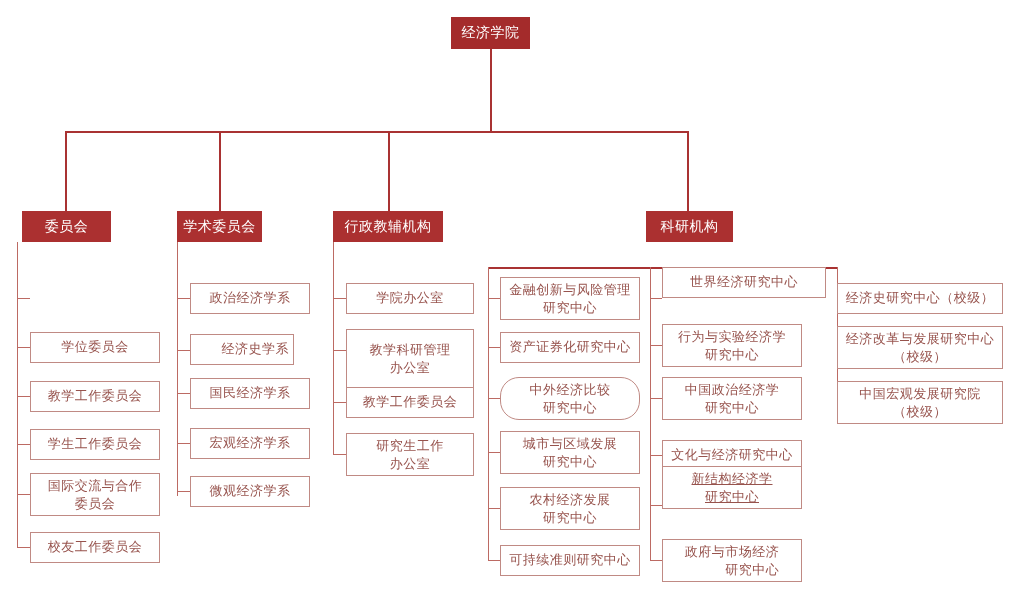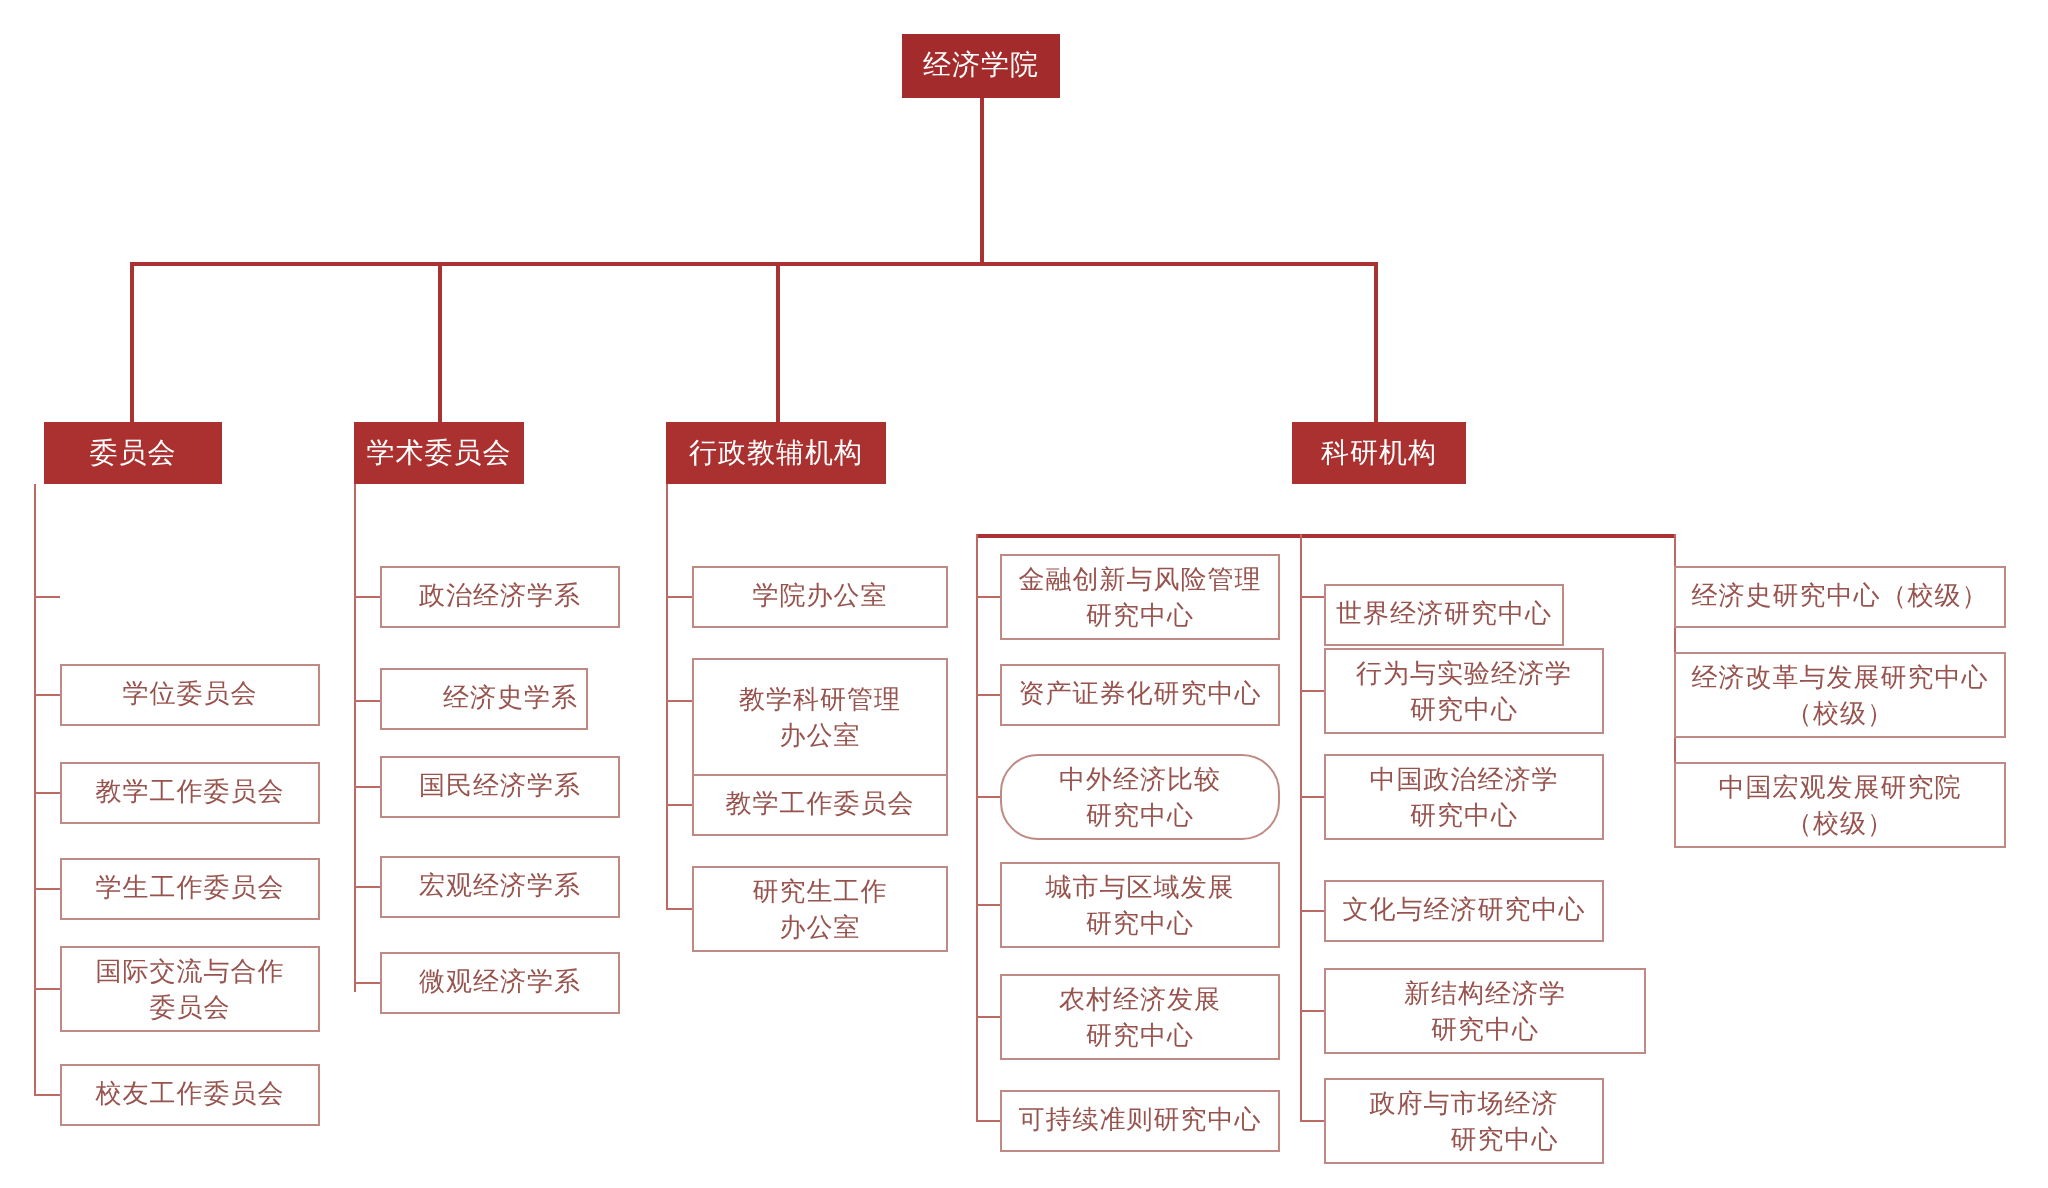--- a/index.html
+++ b/index.html
@@ -201,35 +201,35 @@
     <span class="leaf-label">可持续准则研究中心</span>
   </div>
 
   <div class="connector thin" style="left:650px; top:298px; width:12px; height:1px;"></div>
   <div class="connector thin" style="left:650px; top:345px; width:12px; height:1px;"></div>
   <div class="connector thin" style="left:650px; top:398px; width:12px; height:1px;"></div>
   <div class="connector thin" style="left:650px; top:455px; width:12px; height:1px;"></div>
   <div class="connector thin" style="left:650px; top:505px; width:12px; height:1px;"></div>
   <div class="connector thin" style="left:650px; top:560px; width:12px; height:1px;"></div>
 
-  <div class="node leaf-node" style="left:662px; top:292px; width:120px; height:31px;">
+  <div class="node leaf-node" style="left:662px; top:267px; width:164px; height:31px;">
     <span class="leaf-label">世界经济研究中心</span>
   </div>
   <div class="node leaf-node two-line" style="left:662px; top:324px; width:140px; height:43px;">
     <span class="leaf-label">行为与实验经济学
 研究中心</span>
   </div>
   <div class="node leaf-node two-line" style="left:662px; top:377px; width:140px; height:43px;">
     <span class="leaf-label">中国政治经济学
 研究中心</span>
   </div>
   <div class="node leaf-node" style="left:662px; top:440px; width:140px; height:31px;">
     <span class="leaf-label">文化与经济研究中心</span>
   </div>
-  <div class="node leaf-node two-line" style="left:662px; top:484px; width:161px; height:43px;">
+  <div class="node leaf-node two-line" style="left:662px; top:466px; width:140px; height:43px;text-decoration:underline;">
     <span class="leaf-label">新结构经济学
 研究中心</span>
   </div>
   <div class="node leaf-node two-line" style="left:662px; top:539px; width:140px; height:43px;text-align:right;">
     <span class="leaf-label">政府与市场经济
 研究中心</span>
   </div>
 
   <div class="connector thin" style="left:837px; top:298px; width:12px; height:1px;"></div>
   <div class="connector thin" style="left:837px; top:347px; width:12px; height:1px;"></div>

